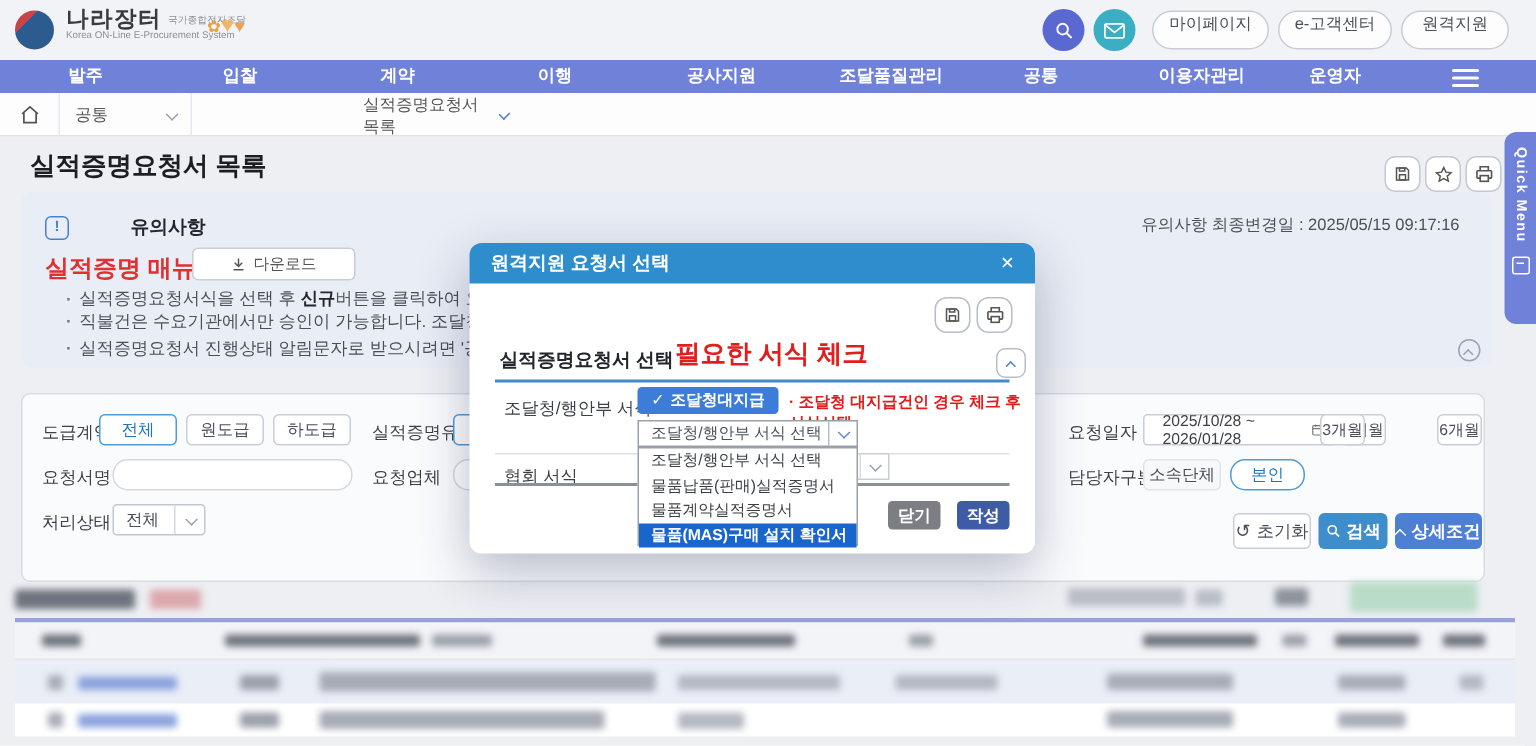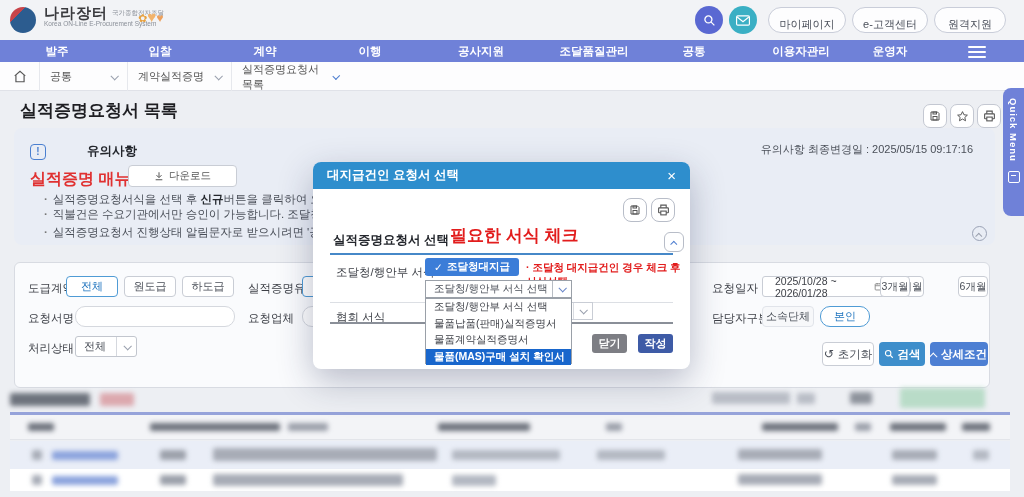--- a/index.html
+++ b/index.html
@@ -6,21 +6,21 @@
   body { font-family:"Liberation Sans","DejaVu Sans",sans-serif; }
   #app { position:relative; width:1024px; height:497px; background:#edeff3; overflow:hidden; }
   .abs { position:absolute; }
   .flex { display:flex; align-items:center; }
 
   
   .tophdr { position:absolute; left:0; top:0; width:1024px; height:40px; background:#f2f3f6; }
   .brandmark { width:26px; height:26px; border-radius:50%; background:linear-gradient(135deg,#c8444a 30%,#2c5c8f 30%); }
   .brandtitle { font-size:15px; font-weight:700; color:#3a3a3e; letter-spacing:1px; line-height:14px;}
   .brandsub { font-size:6.5px; color:#8a8f98; }
-  .pill { height:26px; border:1px solid #c9cdd9; background:#fdfdfe; border-radius:13px; font-size:11px; color:#4a4f5a; display:flex; align-items:flex-end; justify-content:center; }
+  .pill { height:26px; border:1px solid #c9cdd9; background:#fdfdfe; border-radius:13px; font-size:11px; color:#4a4f5a; display:flex; align-items:flex-start; justify-content:center; }
   .circbtn { width:28px; height:28px; border-radius:50%; display:flex; align-items:center; justify-content:center; }
 
   
   .nav { position:absolute; left:0; top:40px; width:1024px; height:28px; background:#6f81d8; }
   .navitem { position:absolute; top:0; height:22px; line-height:22px; transform:translateX(-50%); color:#fff; font-size:11.5px; font-weight:700; }
   .hamb { position:absolute; top:6px; width:18px; }
   .hamb div { height:2px; background:#fff; margin-bottom:3px; border-radius:1px;}
 
   
   .crumbbar { position:absolute; left:0; top:62px; width:1024px; height:29px; background:#fdfdfe; border-bottom:1px solid #e0e2e8; }
@@ -143,24 +143,20 @@
     <div class="crumbcell" style="left:0;width:40px;justify-content:center;">
       <svg width="14" height="13" viewBox="0 0 24 22">
           <path d="M3 10L12 2l9 8" fill="none" stroke="#555" stroke-width="2"></path>
           <path d="M5 9v11h14V9" fill="none" stroke="#555" stroke-width="2"></path>
         </svg>
     </div>
     <div class="crumbcell" style="left:40px;width:88px;">
       <span>공통</span>
         <span class="chev"></span>
     </div>
-    <div class="crumbcell" style="left:128px;width:104px;">
-      <span>계약실적증명</span>
-        <span class="chev"></span>
-    </div>
     <div class="crumbcell" style="left:232px;width:116px;border-right:none;">
       <span>실적증명요청서 목록</span>
         <span class="chev" style="border-color:#4f7fd0;"></span>
     </div>
   </div>
 
   <div class="pagetitle">실적증명요청서 목록</div>
   <div class="iconbtn" style="left:923px;top:104px;">
     <svg width="12" height="12" viewBox="0 0 24 24">
         <path d="M4 4h13l3 3v13H4z" fill="none" stroke="#555" stroke-width="2"></path>
@@ -328,21 +324,21 @@
       <div class="rd" style="left:150px;top:6px;width:26px;height:10px;background:#9ba0aa;"></div>
       <div class="rd" style="left:203px;top:5px;width:190px;height:12px;background:#a7acb6;"></div>
       <div class="rd" style="left:442px;top:6px;width:44px;height:11px;background:#b3b8c2;"></div>
       <div class="rd" style="left:728px;top:5px;width:84px;height:11px;background:#a7acb6;"></div>
       <div class="rd" style="left:882px;top:6px;width:45px;height:10px;background:#a7acb6;"></div>
     </div>
   </div>
 
   <div class="modal">
     <div class="mhead">
-      <span class="t">대지급건인 요청서 선택</span>
+      <span class="t">원격지원 요청서 선택</span>
       <span class="x">×</span>
     </div>
 
     <div class="micon" style="left:310px;top:36px;">
       <svg width="12" height="12" viewBox="0 0 24 24">
           <path d="M4 4h13l3 3v13H4z" fill="none" stroke="#555" stroke-width="2"></path>
           <rect x="8" y="13" width="8" height="7" fill="none" stroke="#555" stroke-width="2"></rect>
           <rect x="8" y="4" width="7" height="4" fill="none" stroke="#555" stroke-width="2"></rect>
         </svg>
     </div>

